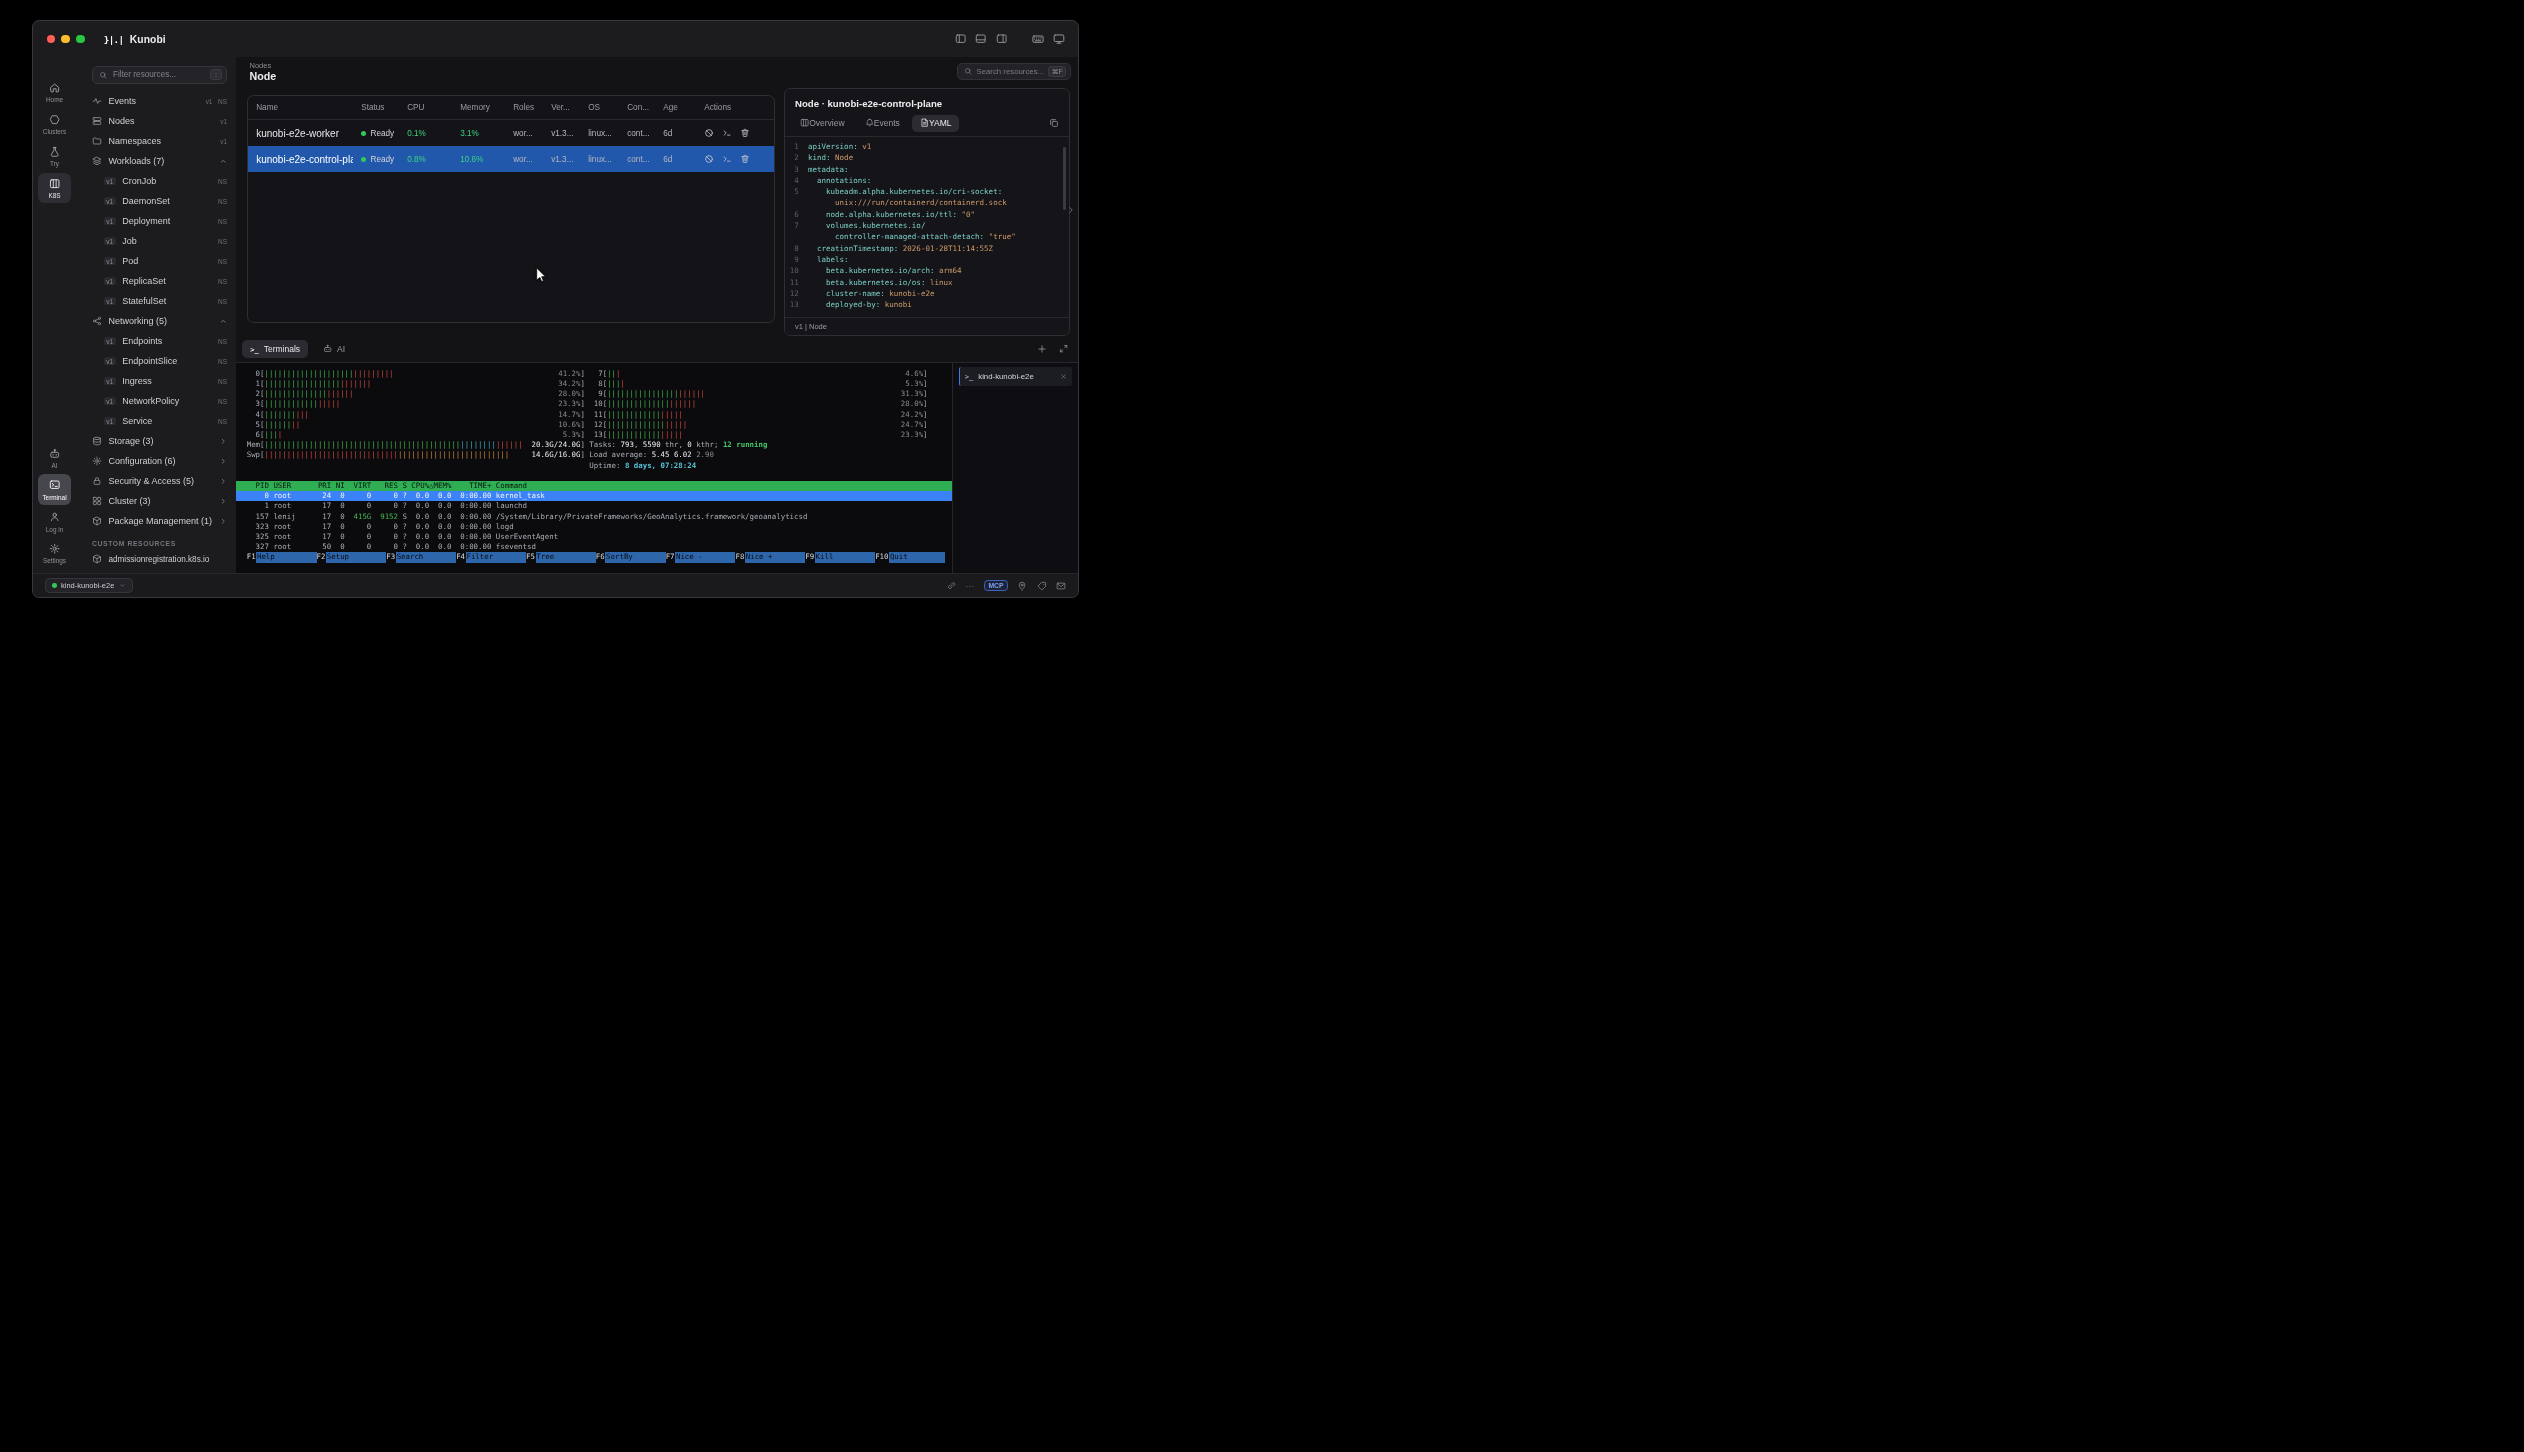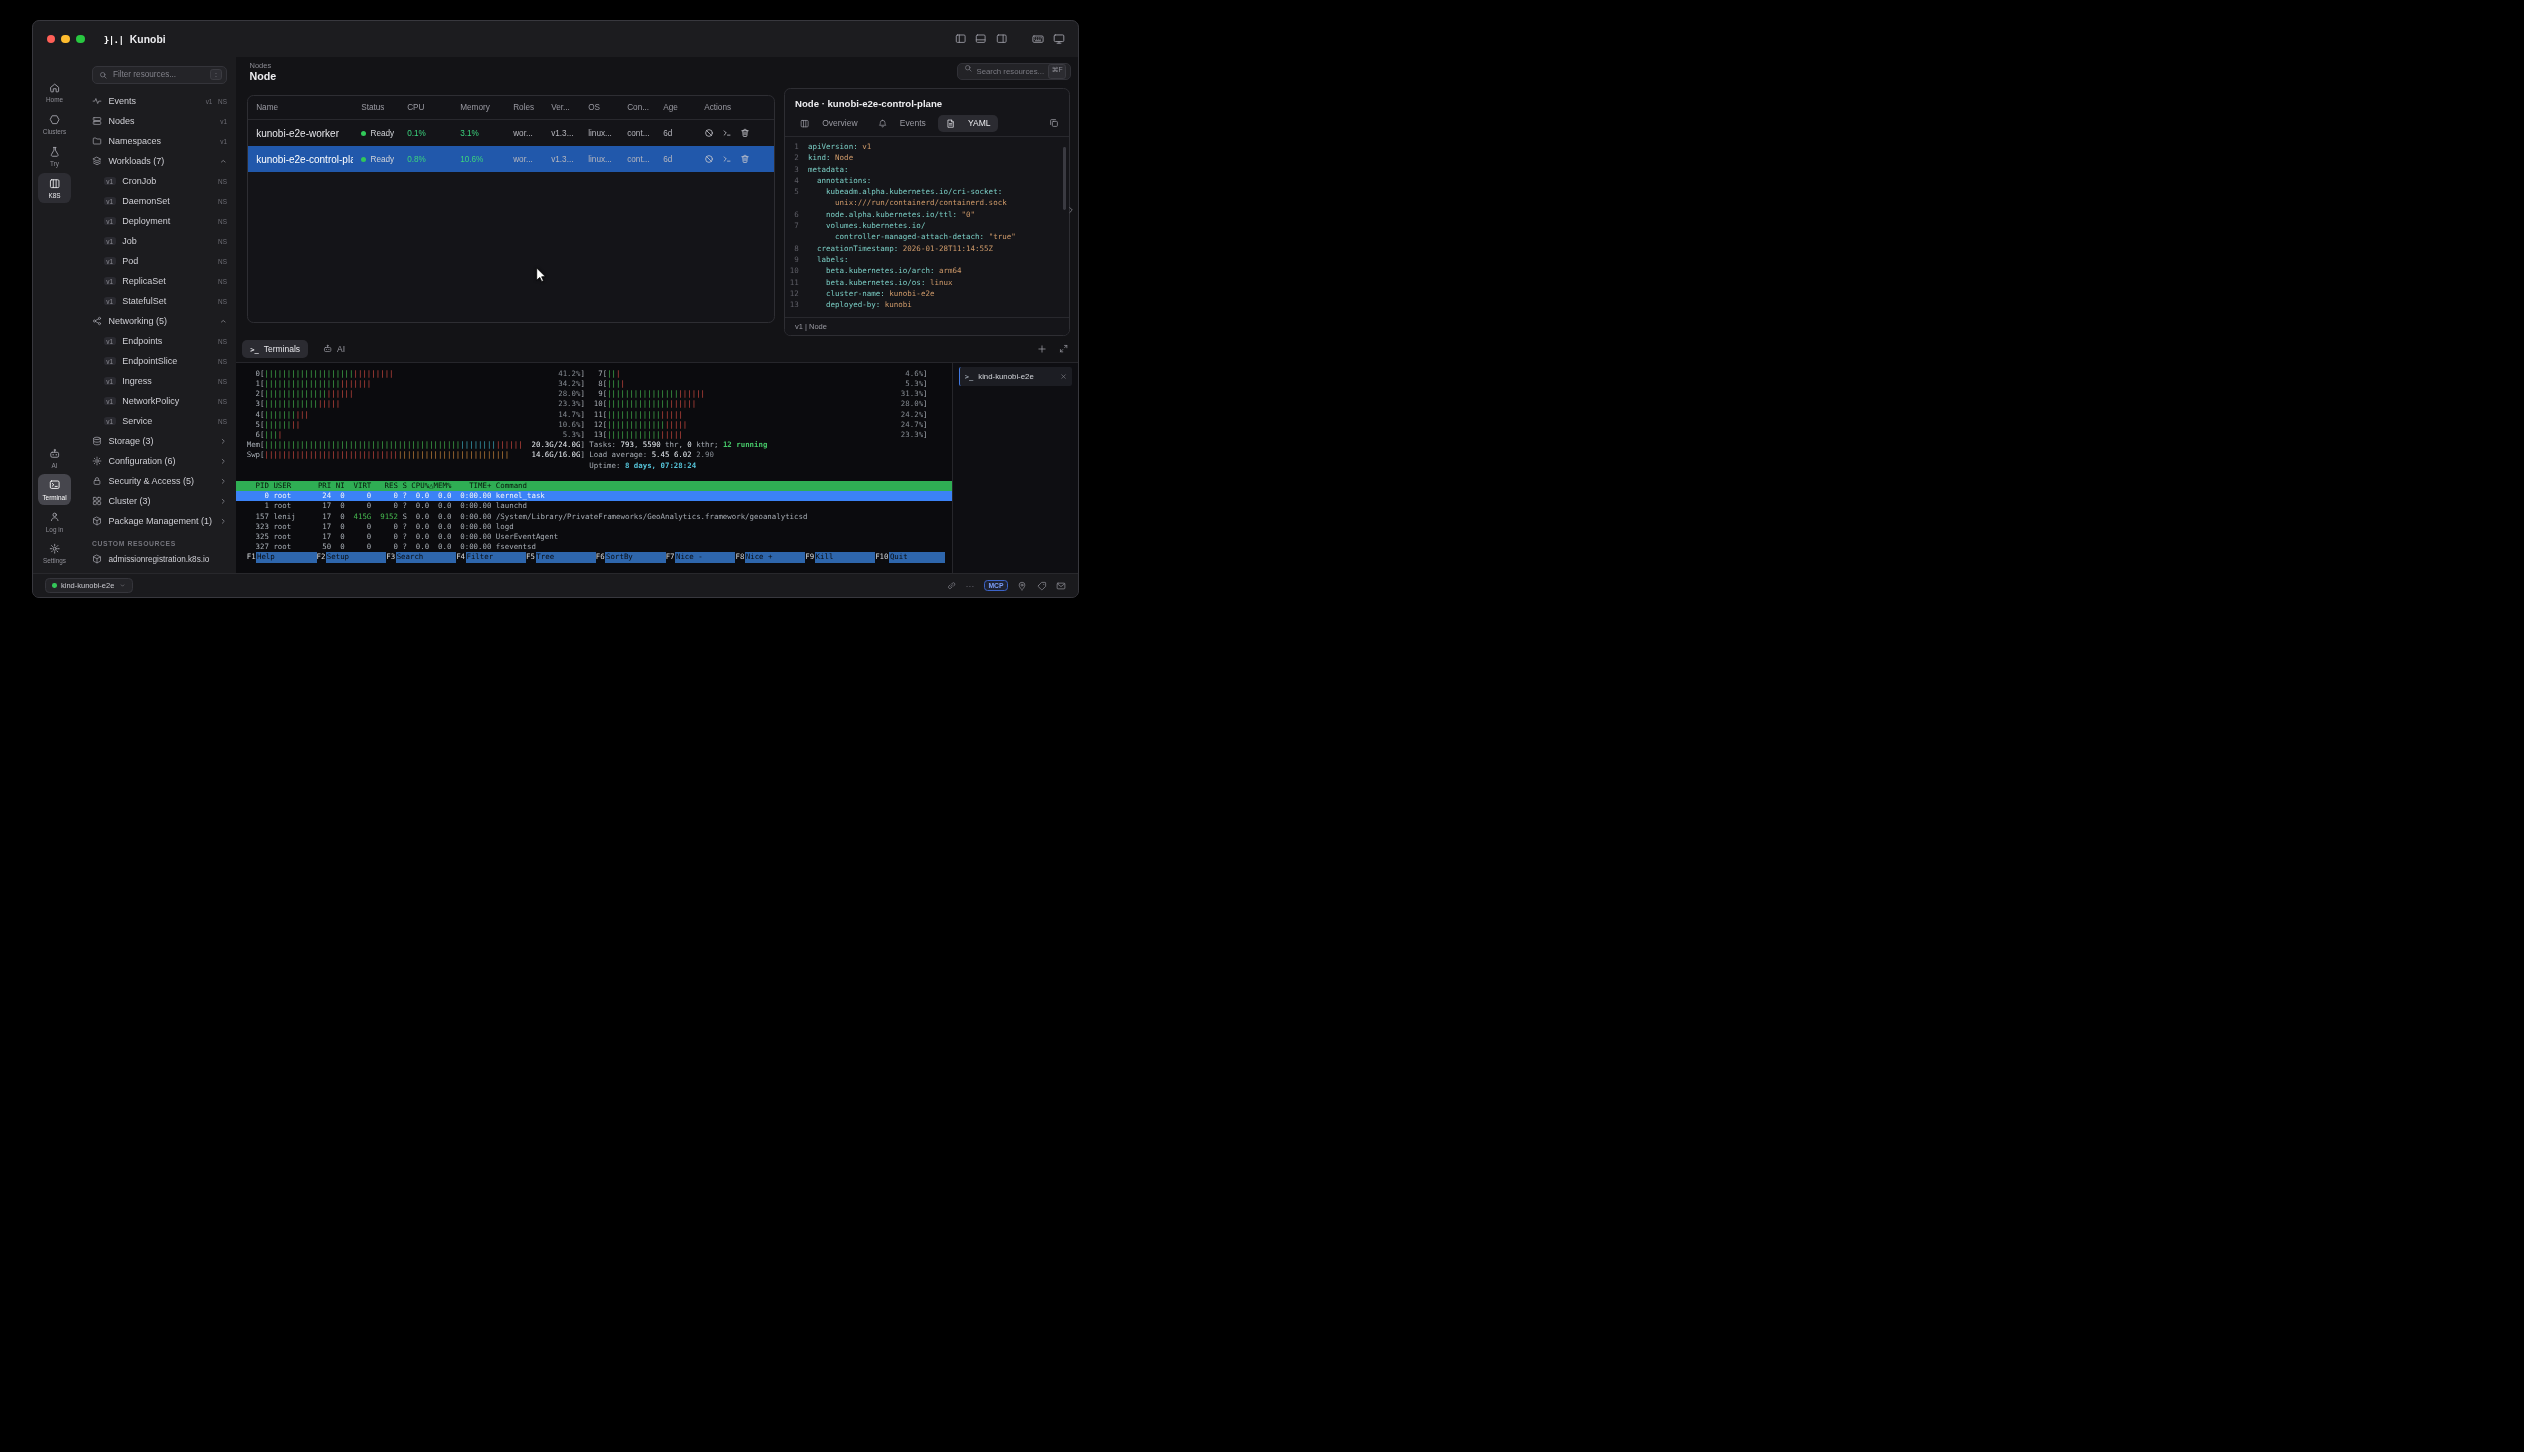--- a/index.html
+++ b/index.html
@@ -38,42 +38,42 @@
 .schev{margin-left:auto;color:#74747c}
 .sbadges{margin-left:auto;display:flex;gap:5.7px;align-items:center}
 .sbadge{font-size:6.4px;color:#6d6d75}
 .srow.child{padding-left:23.5px}
 .vtag{font-size:6.4px;color:#8d8d95;background:#2a2a30;border-radius:2.8px;padding:0.7px 2.8px;flex:none}
 .shead{padding:8.5px 12px 2.8px;font-size:6.8px;letter-spacing:0.6px;color:#74747c;font-weight:700}
 
 .main{position:absolute;left:203px;top:36px;right:0;bottom:24px;background:#131316}
 .breadcrumb{position:absolute;left:13.5px;top:4.3px;font-size:7.5px;color:#8a8a92}
 .page-title{position:absolute;left:13.5px;top:13px;font-size:10.7px;font-weight:700;color:#ededf0}
-.search{position:absolute;left:721px;top:6.4px;width:114px;height:16.4px;border:0.7px solid #313137;border-radius:5px;background:#232327;display:flex;gap:4.3px;padding:0 3.6px 0 5.7px;color:#84848c}
+.search{position:absolute;left:721px;top:6.4px;width:114px;height:16.4px;border:0.7px solid #313137;border-radius:5px;background:#232327;display:flex;align-items:center;gap:4.3px;padding:0 3.6px 0 5.7px;color:#84848c}
 .search input{flex:1;min-width:0;background:none;border:none;outline:none;color:#c8c8cd;font-size:7.8px;font-family:inherit}
 .search input::placeholder{color:#7b7b83}
 .skey{flex:none;border-radius:2.8px;background:#2c2c31;border:0.7px solid #3a3a40;color:#8e8e96;font-size:6.8px;padding:0.7px 2.8px}
 
 .tcard{position:absolute;left:10.7px;top:38px;width:528px;height:228px;border:0.7px solid #2e2e33;border-radius:6.4px;background:#141418;overflow:hidden}
 .tgrid{display:grid;grid-template-columns:105px 46px 53px 53px 38px 37px 39px 36px 41px 1fr;align-items:center}
 .thead{height:24px;border-bottom:0.7px solid #29292e;color:#9a9aa2;font-size:8.2px}
 .trow{height:26px;font-size:8.2px;color:#b6b6bd}
 .trow .cname{color:#e6e6ea;font-size:10px}
 .trow.selected{background:#2158ab}
 .trow.selected .cname{color:#fff}
 .tcell{padding-left:8.5px;overflow:hidden;white-space:nowrap}
 .cgreen{color:#3bd47e}
 .status{display:inline-flex;align-items:center;gap:4.3px;color:#d2d4d8}
 .sdot{width:5px;height:5px;border-radius:50%;background:#31c859}
 .acts{display:flex;gap:7.8px;color:#c9c9cf;padding-left:8.5px}
 
 .detail{position:absolute;left:548px;top:31px;width:286px;height:248px;border:0.7px solid #2e2e33;border-radius:6.4px;background:#151519;overflow:hidden}
 .dtitle{padding:8.5px 10px 6.4px;font-size:9.6px;font-weight:700;color:#ededf0;white-space:nowrap}
 .dtabs{display:flex;align-items:center;gap:4.3px;padding:0 7.1px 4.3px;border-bottom:0.7px solid #28282d;color:#9a9aa2}
-.dtab{display:flex;align-items:flex-end;gap:13px;font-size:8.5px;padding:3.6px 7.8px;border-radius:5px}
+.dtab{display:flex;align-items:flex-start;gap:0;font-size:8.5px;padding:3.6px 7.8px;border-radius:5px}
 .dtab.active{background:#2b2b31;color:#ececf0}
 .dcopy{margin-left:auto;color:#9a9aa2;padding-right:2.8px}
 .code{padding-top:3.6px;font-family:"DejaVu Sans Mono",monospace;font-size:7.5px;line-height:11.3px;overflow:hidden;height:178px}
 .cl{display:flex}
 .ln{flex:none;width:23px;text-align:right;padding-right:9.3px;color:#5e5e66}
 .cs{white-space:pre}
 .c-k{color:#7bcfc6}
 .c-v{color:#cf9a6a}
 .dfoot{position:absolute;left:0;right:0;bottom:0;height:18.5px;border-top:0.7px solid #28282d;display:flex;align-items:center;padding-left:10px;font-size:7.5px;color:#9a9aa2;background:#151519}
 .vthumb{position:absolute;right:2.8px;top:58px;width:2.8px;height:63px;border-radius:1.4px;background:#3a3a41}

